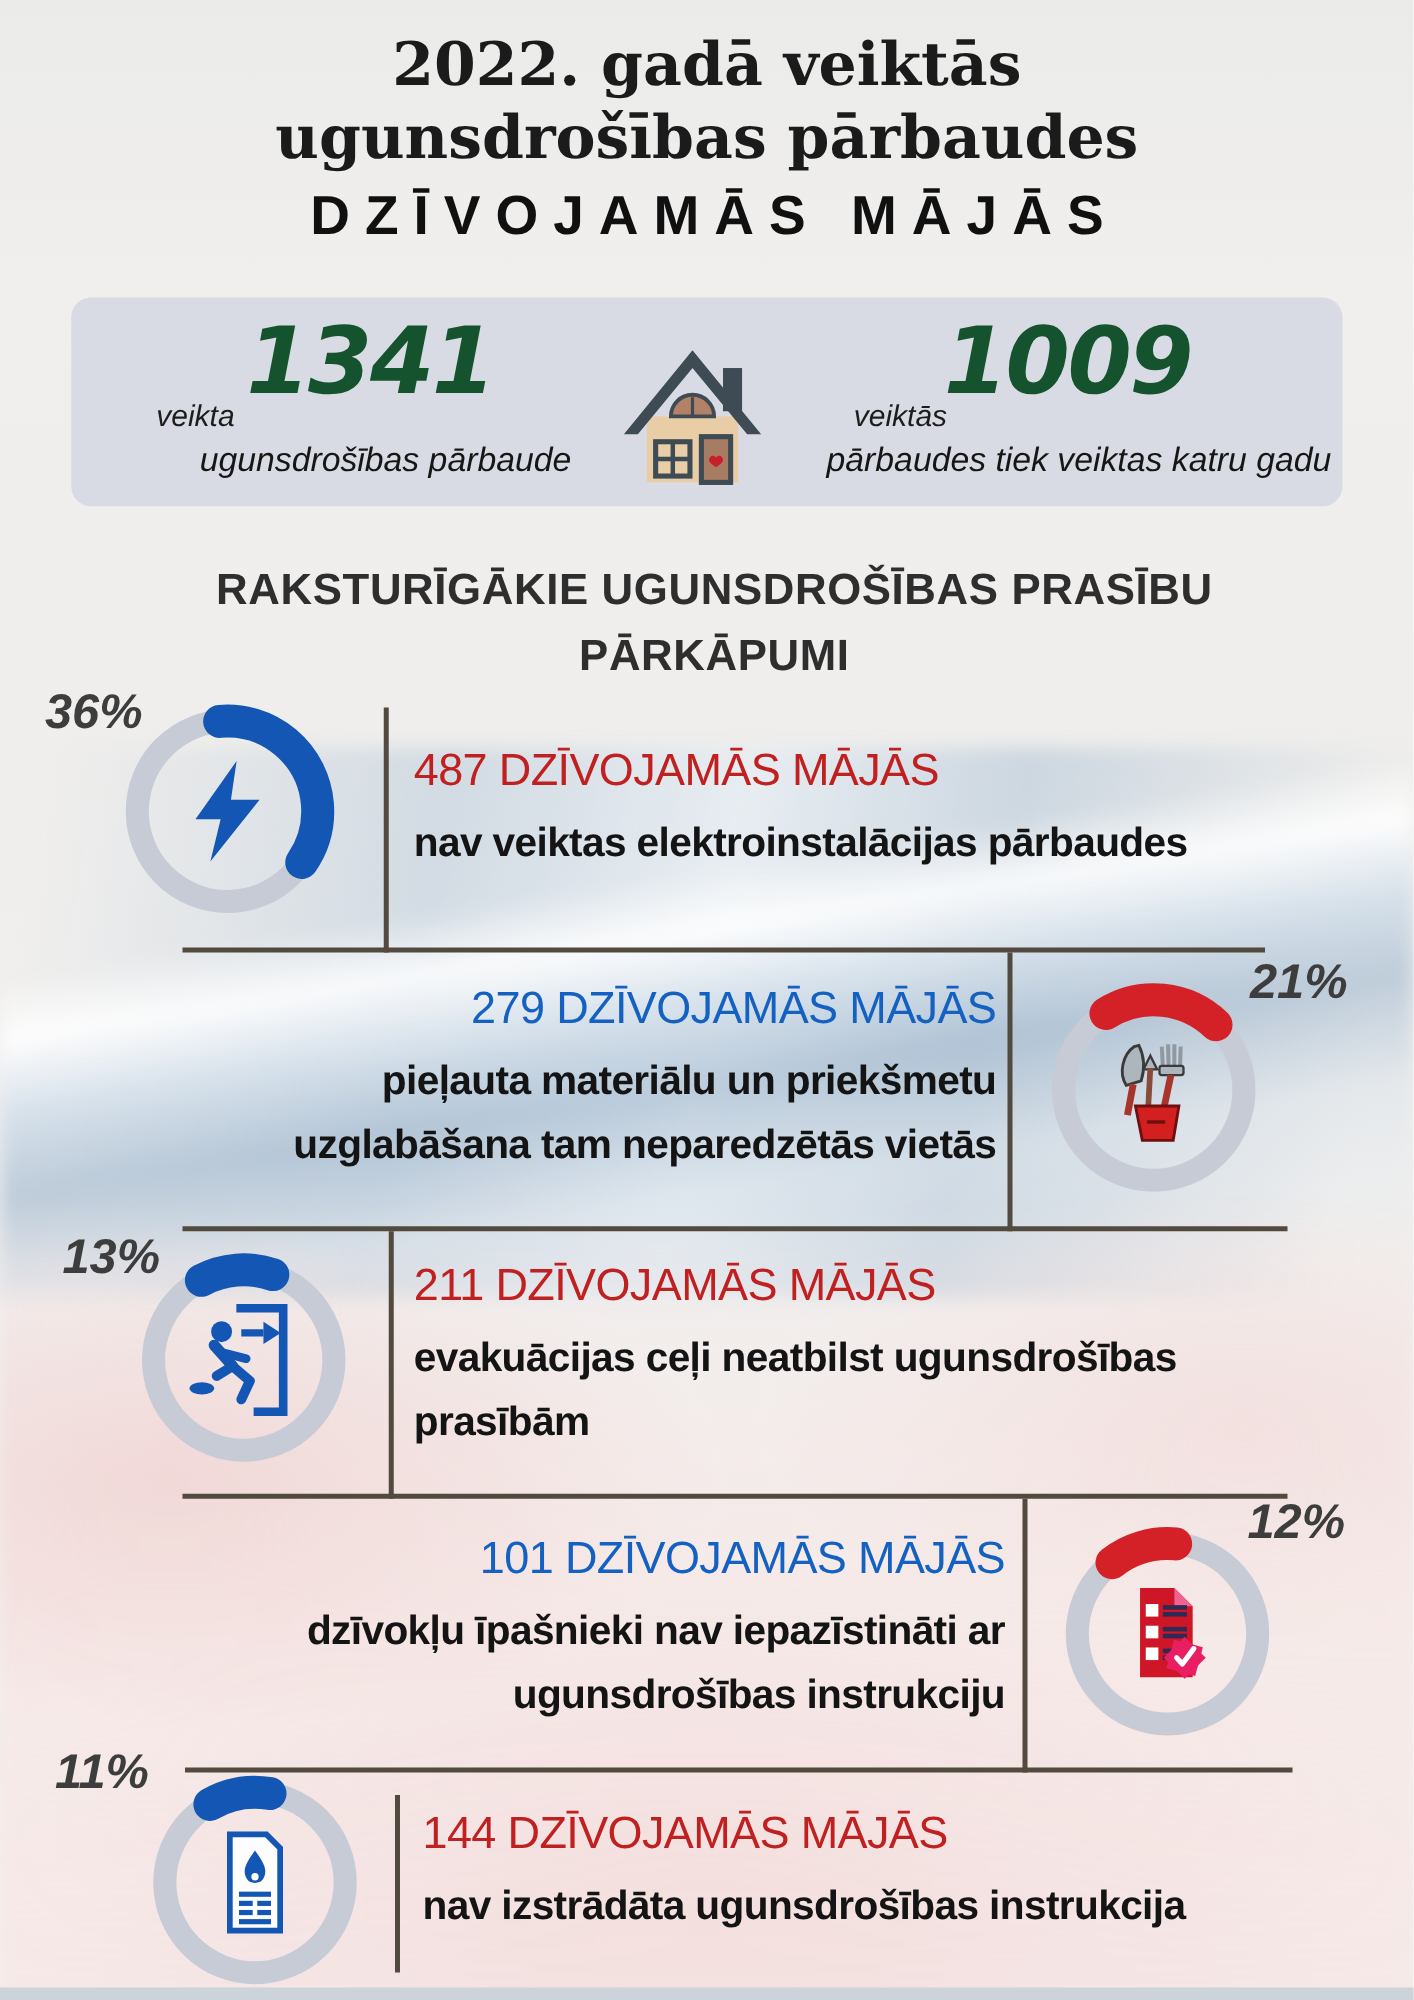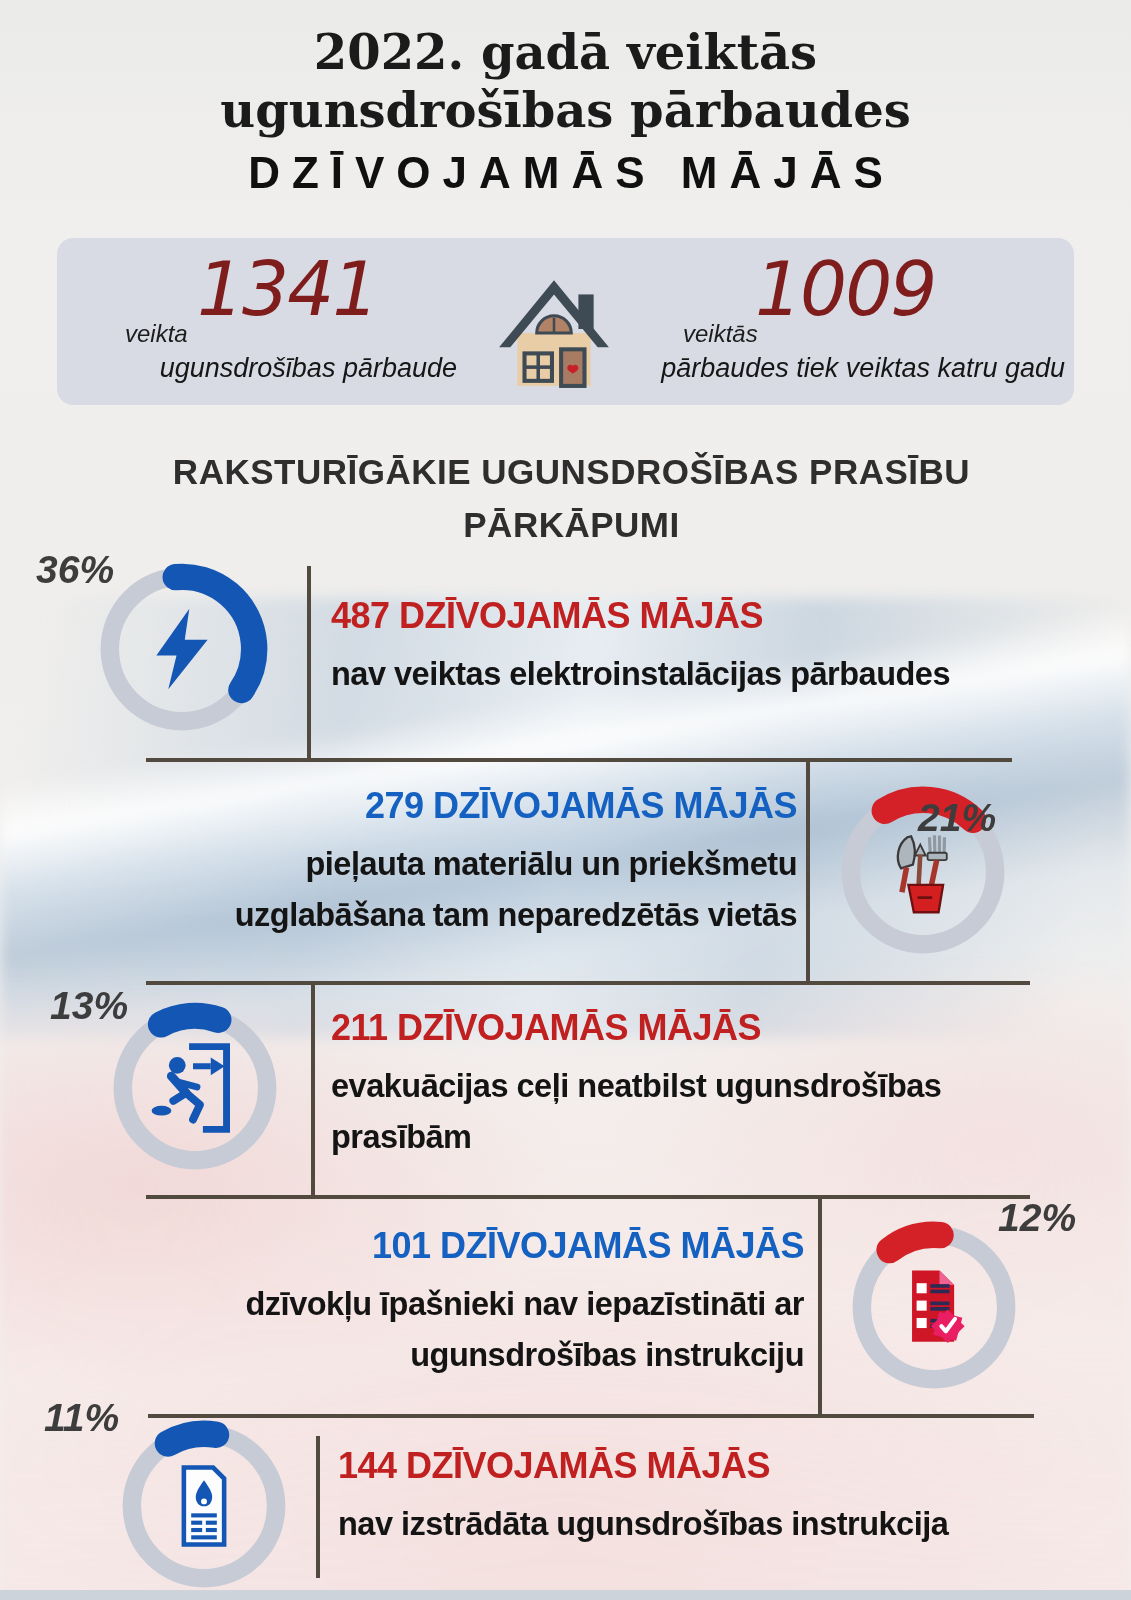--- a/index.html
+++ b/index.html
@@ -22,50 +22,50 @@
   .t-serif{position:absolute;left:0;right:0;text-align:center;
            font-family:"DejaVu Serif","Liberation Serif",serif;font-weight:700;
            font-size:48px;color:#1b1b1b;}
   .t1{top:24px;} .t2{top:82px;}
   .t-caps{position:absolute;left:0;right:0;top:148px;text-align:center;text-indent:12px;
           font-size:44px;font-weight:700;letter-spacing:12px;color:#101010;}
 
   .panel{position:absolute;left:57px;top:238px;width:1017px;height:167px;
          background:var(--panel);border-radius:16px;}
   .p-prefix{position:absolute;font-style:italic;font-size:24px;color:#1d1d1d;}
-  .p-value{position:absolute;font-style:italic;font-size:74px;font-weight:400;color:#7f1d1d;
+  .p-value{position:absolute;font-style:italic;font-size:74px;font-weight:700;color:#14532d;
            font-family:"DejaVu Sans","Liberation Sans",sans-serif;letter-spacing:-2px;}
   .p-caption{position:absolute;font-style:italic;font-size:27px;color:#161616;text-align:right;}
   .pp-l{left:68px;top:82px;} .pv-l{left:140px;top:8px;} .pc-l{left:20px;top:115px;width:380px;}
   .pp-r{left:626px;top:82px;} .pv-r{left:698px;top:8px;} .pc-r{left:558px;top:115px;width:450px;}
   .house{position:absolute;left:436px;top:30px;}
 
   .section-h{position:absolute;left:12px;right:0;top:445px;text-align:center;
              font-size:35px;font-weight:700;color:#2e2e2e;letter-spacing:.5px;line-height:53px;}
 
   .pct{position:absolute;font-style:italic;font-weight:700;font-size:39px;color:var(--pct);}
-  .pct1{left:36px;top:548px;} .pct2{left:918px;top:764px;margin-top:32px;} .pct3{left:50px;top:984px;}
+  .pct1{left:36px;top:548px;} .pct2{left:1000px;top:764px;} .pct3{left:50px;top:984px;}
   .pct4{left:998px;top:1196px;} .pct5{left:44px;top:1396px;}
 
   .ring{position:absolute;width:176px;height:176px;}
   .ring-bg{fill:none;stroke:var(--ring-bg);stroke-width:10.5;}
   .arc{fill:none;stroke-width:15;stroke-linecap:round;}
   .r1{left:94px;top:561px;} .r2{left:835px;top:784px;} .r3{left:107px;top:1000px;}
   .r4{left:846px;top:1219px;} .r5{left:116px;top:1418px;}
 
   .vdiv{position:absolute;width:4px;background:var(--line);}
   .v1{left:307px;top:566px;height:196px;} .v2{left:806px;top:762px;height:223px;}
   .v3{left:311px;top:985px;height:214px;} .v4{left:818px;top:1199px;height:219px;}
   .v5{left:316px;top:1436px;height:142px;}
   .sep{position:absolute;height:4px;background:var(--line);}
   .s1{left:146px;top:758px;width:866px;} .s2{left:146px;top:981px;width:884px;}
   .s3{left:146px;top:1195px;width:884px;} .s4{left:148px;top:1414px;width:886px;}
 
   .txt{position:absolute;}
-  .txt h3{margin:0 0 12px;font-size:36px;line-height:1.2;font-weight:700;letter-spacing:-.5px;}
+  .txt h3{margin:0 0 12px;font-size:36px;line-height:1.2;font-weight:400;letter-spacing:-.5px;}
   .txt p{margin:0;font-size:32.5px;line-height:1.55;font-weight:700;color:var(--text-dark);
          letter-spacing:-.5px;white-space:pre-line;}
   .accent-red h3{color:var(--red);} .accent-blue h3{color:var(--blue);}
   .txt.right{text-align:right;}
   .x1{left:331px;top:594px;width:705px;} .x2{left:100px;top:784px;width:697px;}
   .x3{left:331px;top:1006px;width:705px;} .x4{left:100px;top:1224px;width:704px;}
   .x5{left:338px;top:1444px;width:705px;}
 </style>
 </head>
 <body>

